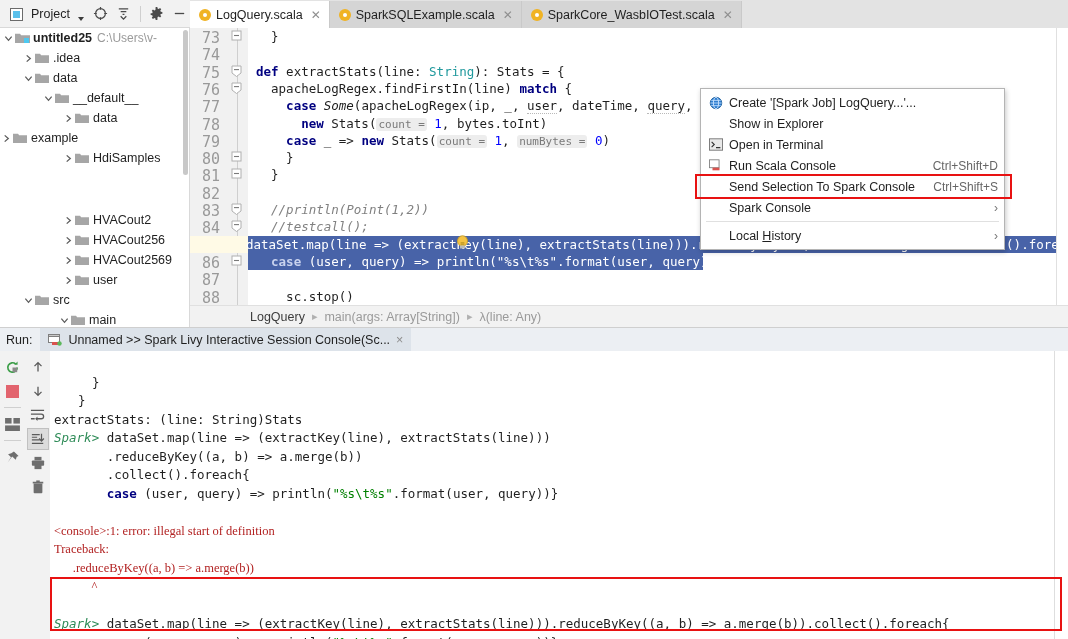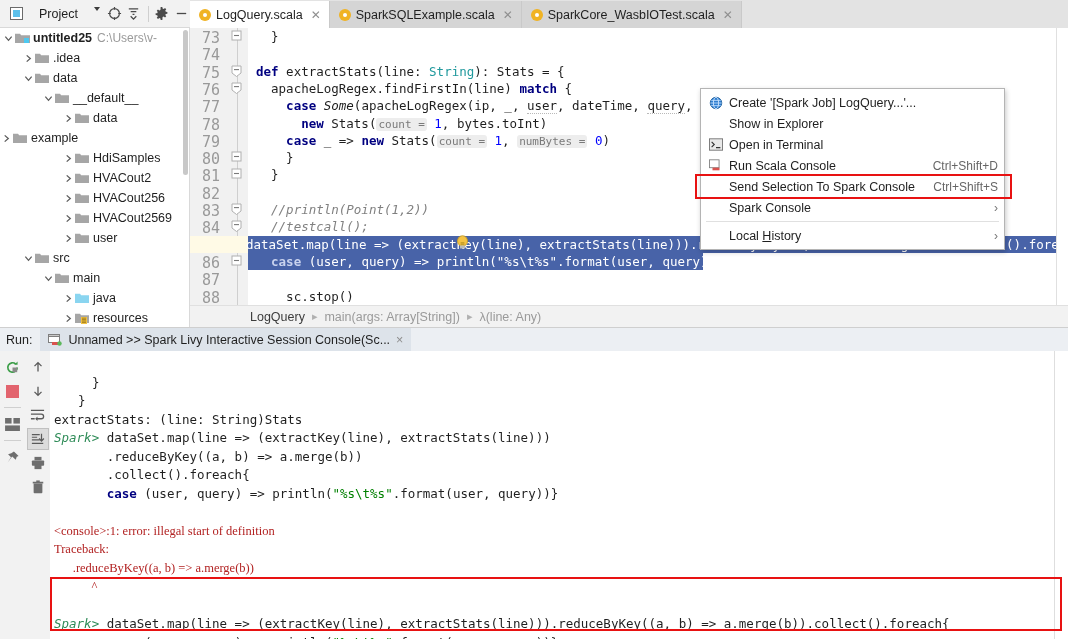--- a/index.html
+++ b/index.html
@@ -11,21 +11,21 @@
     background:#f2f2f2;
   }
   .app { position:relative; width:1068px; height:639px; }
 
   
   .toolbar {
     position:absolute; left:0; top:0; width:190px; height:28px;
     background:#f2f2f2; display:flex; align-items:center; gap:2px;
     padding-left:6px; border-bottom:1px solid #d9d9d9;
   }
-  .tb-proj { display:flex; align-items:flex-start; gap:16px; padding:2px 4px; }
+  .tb-proj { display:flex; align-items:flex-end; gap:8px; padding:2px 4px; }
   .proj-square { width:13px; height:13px; border:1px solid #6b6b6b; background:#fff; position:relative; }
   .proj-square:after { content:""; position:absolute; left:2px; top:2px; right:2px; bottom:2px; background:#5bc0eb; }
   .tb-label { font-size:12.5px; color:#1f1f1f; }
   .caret-dn { width:0;height:0;border-left:3.5px solid transparent;border-right:3.5px solid transparent;border-top:4px solid #3c3c3c; }
   .tb-icon { width:24px;height:24px;display:flex;align-items:center;justify-content:center;color:#4a4a4a; }
   .tb-sep { width:1px; height:16px; background:#cfcfcf; margin:0 3px; }
 
   
   .tree {
     position:absolute; left:0; top:28px; width:190px; height:300px;
@@ -241,86 +241,86 @@
               <path d="M3 1.5l4 3.5-4 3.5" fill="none" stroke="#5a5a5a" stroke-width="1.4"></path>
             </svg>
           </span>
           <span class="folder">
             <svg width="14" height="12" viewBox="0 0 14 12">
               <path d="M0 1.8h5l1.2 1.4H14V11H0z" fill="#a6a6a6"></path>
             </svg>
           </span>
           <span class="tname">HdiSamples</span>
         </div>
+        <div class="tnode" style="padding-left:62px;margin-top:42px;">
+          <span class="arrow">
+            <svg width="9" height="9" viewBox="0 0 10 10">
+              <path d="M3 1.5l4 3.5-4 3.5" fill="none" stroke="#5a5a5a" stroke-width="1.4"></path>
+            </svg>
+          </span>
+          <span class="folder">
+            <svg width="14" height="12" viewBox="0 0 14 12">
+              <path d="M0 1.8h5l1.2 1.4H14V11H0z" fill="#a6a6a6"></path>
+            </svg>
+          </span>
+          <span class="tname">HVACout2</span>
+        </div>
         <div class="tnode" style="padding-left:62px;">
           <span class="arrow">
             <svg width="9" height="9" viewBox="0 0 10 10">
               <path d="M3 1.5l4 3.5-4 3.5" fill="none" stroke="#5a5a5a" stroke-width="1.4"></path>
             </svg>
           </span>
           <span class="folder">
             <svg width="14" height="12" viewBox="0 0 14 12">
               <path d="M0 1.8h5l1.2 1.4H14V11H0z" fill="#a6a6a6"></path>
             </svg>
           </span>
-          <span class="tname">HVACout2</span>
+          <span class="tname">HVACout256</span>
         </div>
         <div class="tnode" style="padding-left:62px;">
           <span class="arrow">
             <svg width="9" height="9" viewBox="0 0 10 10">
               <path d="M3 1.5l4 3.5-4 3.5" fill="none" stroke="#5a5a5a" stroke-width="1.4"></path>
             </svg>
           </span>
           <span class="folder">
             <svg width="14" height="12" viewBox="0 0 14 12">
               <path d="M0 1.8h5l1.2 1.4H14V11H0z" fill="#a6a6a6"></path>
             </svg>
           </span>
-          <span class="tname">HVACout256</span>
+          <span class="tname">HVACout2569</span>
         </div>
         <div class="tnode" style="padding-left:62px;">
           <span class="arrow">
             <svg width="9" height="9" viewBox="0 0 10 10">
               <path d="M3 1.5l4 3.5-4 3.5" fill="none" stroke="#5a5a5a" stroke-width="1.4"></path>
             </svg>
           </span>
           <span class="folder">
             <svg width="14" height="12" viewBox="0 0 14 12">
               <path d="M0 1.8h5l1.2 1.4H14V11H0z" fill="#a6a6a6"></path>
             </svg>
           </span>
-          <span class="tname">HVACout2569</span>
-        </div>
-        <div class="tnode" style="padding-left:62px;">
-          <span class="arrow">
-            <svg width="9" height="9" viewBox="0 0 10 10">
-              <path d="M3 1.5l4 3.5-4 3.5" fill="none" stroke="#5a5a5a" stroke-width="1.4"></path>
-            </svg>
-          </span>
-          <span class="folder">
-            <svg width="14" height="12" viewBox="0 0 14 12">
-              <path d="M0 1.8h5l1.2 1.4H14V11H0z" fill="#a6a6a6"></path>
-            </svg>
-          </span>
           <span class="tname">user</span>
         </div>
         <div class="tnode" style="padding-left:22px;">
           <span class="arrow">
             <svg width="9" height="9" viewBox="0 0 10 10">
               <path d="M1.5 3l3.5 4 3.5-4" fill="none" stroke="#5a5a5a" stroke-width="1.4"></path>
             </svg>
           </span>
           <span class="folder">
             <svg width="14" height="12" viewBox="0 0 14 12">
               <path d="M0 1.8h5l1.2 1.4H14V11H0z" fill="#a6a6a6"></path>
             </svg>
           </span>
           <span class="tname">src</span>
         </div>
-        <div class="tnode" style="padding-left:42px;">
+        <div class="tnode" style="padding-left:58px;">
           <span class="arrow">
             <svg width="9" height="9" viewBox="0 0 10 10">
               <path d="M1.5 3l3.5 4 3.5-4" fill="none" stroke="#5a5a5a" stroke-width="1.4"></path>
             </svg>
           </span>
           <span class="folder">
             <svg width="14" height="12" viewBox="0 0 14 12">
               <path d="M0 1.8h5l1.2 1.4H14V11H0z" fill="#a6a6a6"></path>
             </svg>
           </span>

